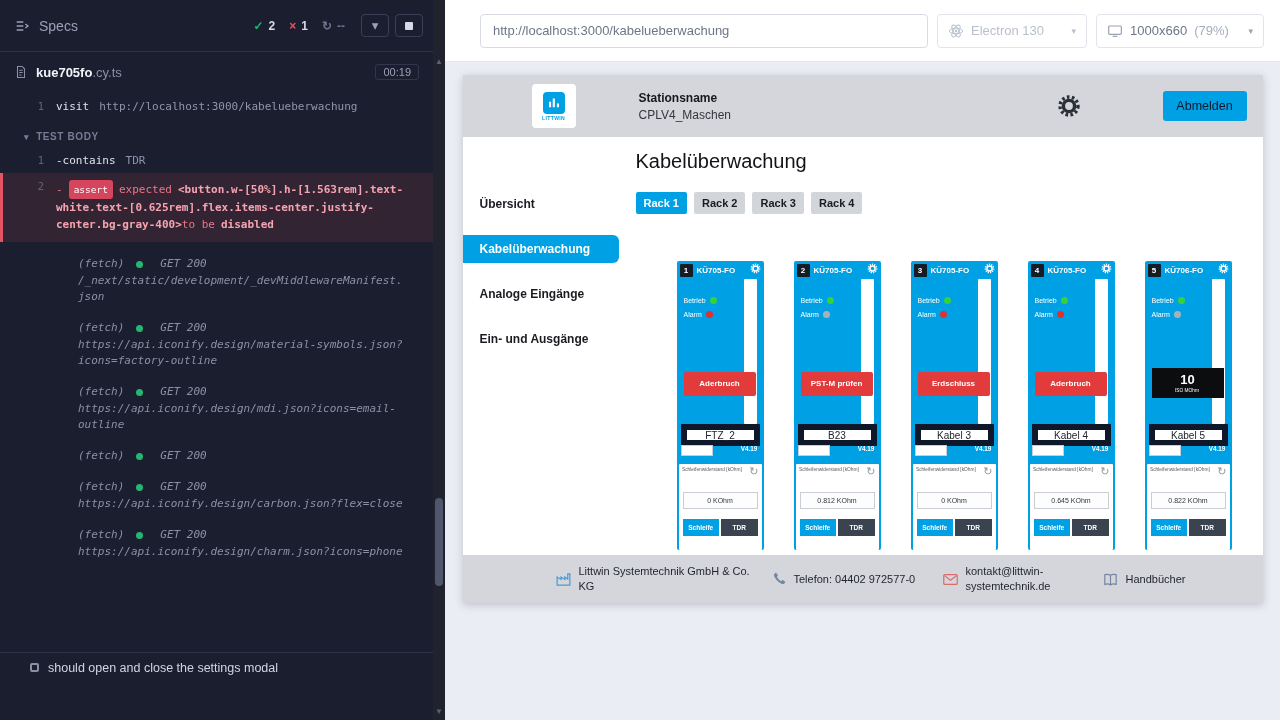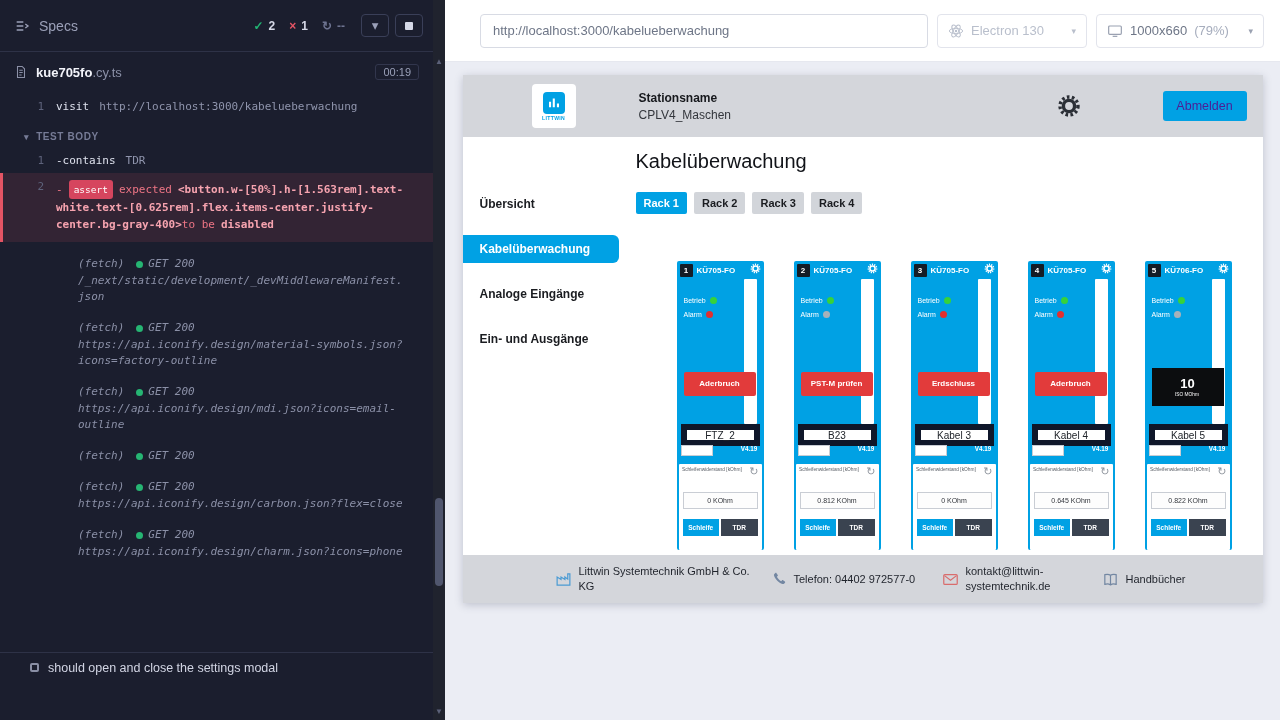--- a/index.html
+++ b/index.html
@@ -38,21 +38,21 @@
   .assert-block{display:flex;background:rgba(228,84,100,.12);border-left:3px solid #e45464;padding:7px 12px 9px 0;margin:4px 0 14px}
   .assert-block .lnum{width:41px}
   .assert-text{margin-left:12px;width:352px;line-height:17px;color:#ee7585;overflow-wrap:anywhere}
   .assert-text b{color:#f6a3af}
   .assert-text span{margin-right:6px}
   .badge{display:inline-block;background:#d6455e;color:#fff;font-size:9.5px;font-weight:normal;border-radius:3px;padding:1px 5px;margin-right:7px}
   .dash{color:#ee7585}
   .fetch-entry{margin:0 0 15px 78px;font-style:italic;color:#8b90a7;line-height:16px}
   .fetch-head{display:flex;align-items:center;gap:12px}
   .fetch-dot{width:7px;height:7px;border-radius:50%;background:#26b573;display:inline-block;margin-right:-7px}
-  .fetch-status{}
+  .fetch-status{margin-left:12px}
   .fetch-url{width:325px;overflow-wrap:anywhere;margin-top:1px}
   .next-test{height:30px;border-top:1px solid var(--cy-border);display:flex;align-items:center;gap:9px;padding-left:30px;flex-shrink:0;font-size:12.5px;color:#d2d5e4}
   .test-sq{width:9px;height:9px;border:2px solid #8a8fa5;border-radius:2px;flex-shrink:0}
 
   
   .cy-scrollbar{width:12px;flex-shrink:0;background:#20232e;position:relative}
   .sb-arrow{position:absolute;left:0;width:12px;text-align:center;color:#5b6179;font-size:8px;line-height:12px}
   .sb-up{top:56px}.sb-down{bottom:2px}
   .sb-thumb{position:absolute;top:498px;left:2px;width:8px;height:88px;background:#50566e;border-radius:4px}
 
@@ -70,21 +70,21 @@
   
   .app{width:800px;height:528px;background:#fff;box-shadow:0 2px 8px rgba(60,64,90,.25);display:flex;flex-direction:column}
   .app-header{height:62px;background:#d4d6db;display:flex;align-items:center;flex-shrink:0}
   .logo{width:44px;height:44px;background:#fff;border-radius:4px;margin-left:69px;display:flex;flex-direction:column;align-items:center;justify-content:center;gap:1px}
   .logo-tile{width:22px;height:22px;background:var(--accent);border-radius:4px;display:flex;align-items:center;justify-content:center}
   .logo-text{font-size:6px;font-weight:bold;color:var(--accent);letter-spacing:.4px;transform:scale(.85)}
   .station{margin-left:63px}
   .st-label{font-size:12px;font-weight:bold;color:#16181c}
   .st-value{font-size:12px;color:#33363c;margin-top:3px}
   .hdr-gear{margin-left:auto;color:#2b2f36;cursor:pointer}
-  .logout-btn{margin-left:82px;margin-right:16px;width:84px;height:30px;background:var(--accent);border:none;border-radius:3px;color:#4c1d95;font-size:12.5px;font-family:"Liberation Sans",sans-serif;cursor:pointer}
+  .logout-btn{margin-left:82px;margin-right:16px;width:84px;height:30px;background:var(--accent);border:none;border-radius:3px;color:#0f172a;font-size:12.5px;font-family:"Liberation Sans",sans-serif;cursor:pointer}
   .app-body{flex:1;display:flex;overflow:hidden;background:#fff}
   .app-sidebar{width:156px;flex-shrink:0;padding-top:53px}
   .side-item{height:28px;display:flex;align-items:center;padding-left:17px;margin-bottom:17px;font-size:12px;font-weight:bold;color:#1a1c20;cursor:pointer}
   .side-item.active{background:var(--accent);color:#fff;border-radius:0 6px 6px 0}
   .app-main{flex:1;padding:13px 0 0 17px;overflow:hidden}
   .app-title{font-size:20px;font-weight:normal;color:#111318}
   .rack-tabs{display:flex;gap:7px;margin-top:19px}
   .rack{height:22px;padding:0 8px;display:flex;align-items:center;background:#d2d5da;color:#1a1c20;font-size:11px;font-weight:bold;border-radius:2px;cursor:pointer}
   .rack.active{background:var(--accent);color:#fff}
   .cards-row{display:flex;gap:30px;margin-top:47px;padding-left:41px}
@@ -94,21 +94,21 @@
   .card-model{position:absolute;top:5px;left:20px;color:#fff;font-size:8px;font-weight:bold;white-space:nowrap}
   .card-gear{position:absolute;top:2px;right:3px;color:#fff;cursor:pointer}
   .card-strip{position:absolute;top:18px;right:7px;width:13px;height:145px;background:#fff;border-radius:1px}
   .card-led{position:absolute;left:7px;display:flex;align-items:center;gap:4px;color:#fff;font-size:7px}
   .led-betrieb{top:36px}.led-alarm{top:50px}
   .dot{width:7px;height:7px;border-radius:50%}
   .dot-ok{background:var(--ok)}
   .dot-alarm{background:#a7b1b9}
   .dot-alarm.on{background:#e22f2f}
   .card-status{position:absolute;top:111px;left:7px;width:72px;height:24px;background:var(--alert);border-radius:2px;color:#fff;font-size:8px;font-weight:bold;display:flex;align-items:center;justify-content:center;text-align:center;line-height:1.1;padding:0 2px}
-  .card-status-iso{position:absolute;top:107px;left:7px;width:72px;height:38px;background:#0c0d0f;color:#fff;display:none;flex-direction:column;align-items:center;justify-content:center}
+  .card-status-iso{position:absolute;top:107px;left:7px;width:72px;height:30px;background:#0c0d0f;color:#fff;display:none;flex-direction:column;align-items:center;justify-content:center}
   .card.iso .card-status-iso{display:flex}
   .iso-num{font-size:13px;font-weight:bold;line-height:1.1}
   .iso-unit{font-size:6px;transform:scale(.8)}
   .card-cable{position:absolute;top:163px;left:4px;right:4px;height:22px;background:#fff;border:6px solid #0f172a;display:flex;align-items:center;justify-content:center;font-size:10px;color:#20242a}
   .card-minibox{position:absolute;top:184px;left:4px;width:32px;height:11px;background:#fff;border:1px solid #c9cdd4}
   .card-version{position:absolute;top:185px;right:6px;color:#fff;font-size:7px;font-weight:bold;transform:scale(.9);transform-origin:right top}
   .card-panel{position:absolute;top:203px;left:2px;right:2px;bottom:0;background:#fff;border-radius:1px;padding:3px}
   .panel-label{font-size:6px;color:#565b63;white-space:nowrap;transform:scale(.8);transform-origin:left top;width:125%}
   .panel-refresh{position:absolute;top:1px;right:3px;font-size:11px;color:#8d939c;cursor:pointer}
   .panel-value{position:absolute;top:28px;left:4px;right:4px;height:17px;border:1px solid #c9cdd4;background:#fdfdfd;display:flex;align-items:center;justify-content:center;font-size:7px;color:#33363c}

